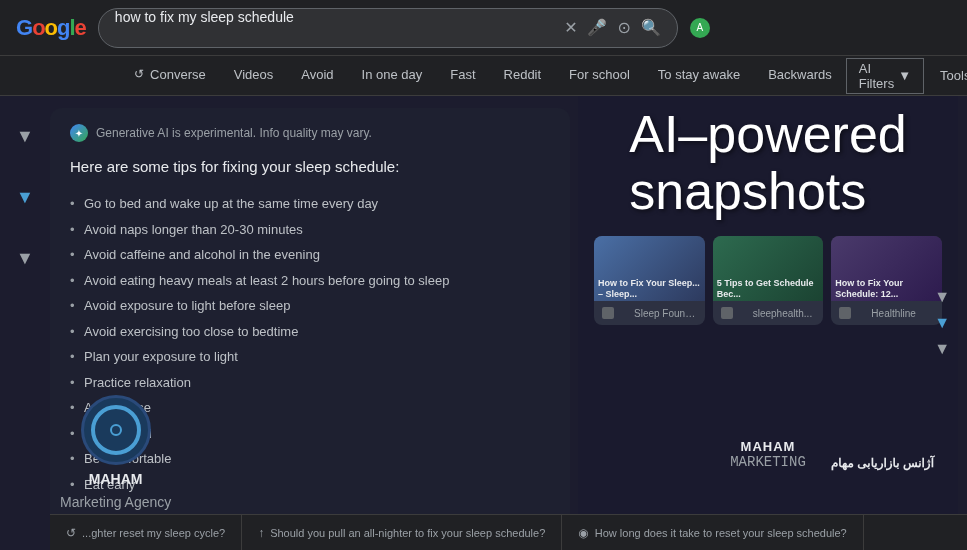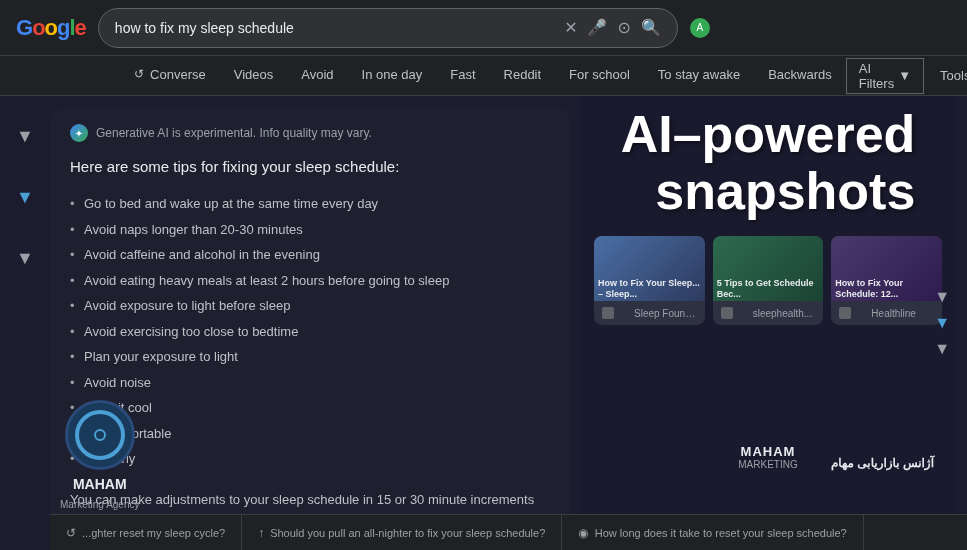--- a/index.html
+++ b/index.html
@@ -50,21 +50,20 @@
     .google-logo span:nth-child(6) { color: #ea4335; }
 
     .search-bar {
       flex: 1;
       max-width: 580px;
       background: #303134;
       border: 1px solid #5f6368;
       border-radius: 24px;
       height: 40px;
       display: flex;
-      align-items: center;
       padding: 0 16px;
       gap: 8px;
     }
 
     .search-input-text {
       color: #e8eaed;
       font-size: 14px;
       flex: 1;
     }
 
@@ -233,23 +232,23 @@
       position: relative;
       display: flex;
       flex-direction: column;
       align-items: center;
       justify-content: flex-start;
       padding-top: 0;
     }
 
     .snapshots-heading {
       font-size: 52px;
-      font-weight: 700;
+      font-weight: 400;
       color: #ffffff;
-      text-align: right;
+      text-align: left;
       line-height: 1.1;
       margin-top: 10px;
       margin-bottom: 16px;
       text-shadow: 2px 2px 4px rgba(0,0,0,0.5);
       padding: 0 20px;
     }
 
     .snapshots-cards {
       display: flex;
       gap: 8px;
@@ -364,21 +363,21 @@
     .watermark-text {
       color: #e8eaed;
       font-size: 14px;
       font-weight: 700;
       text-align: center;
       line-height: 1.2;
     }
 
     .watermark-subtext {
       color: #9aa0a6;
-      font-size: 10px;
+      font-size: 14px;
       text-align: center;
     }
 
     
     .related-questions {
       position: absolute;
       bottom: 0;
       left: 50px;
       right: 0;
       height: 36px;
@@ -520,20 +519,21 @@
       <h2>Here are some tips for fixing your sleep schedule:</h2>
 
       <ul class="ai-list">
         <li>Go to bed and wake up at the same time every day</li>
         <li>Avoid naps longer than 20-30 minutes</li>
         <li>Avoid caffeine and alcohol in the evening</li>
         <li>Avoid eating heavy meals at least 2 hours before going to sleep</li>
         <li>Avoid exposure to light before sleep</li>
         <li>Avoid exercising too close to bedtime</li>
         <li>Plan your exposure to light</li>
+        <li>Practice relaxation</li>
         <li>Avoid noise</li>
         <li>Keep it cool</li>
         <li>Be comfortable</li>
         <li>Eat early</li>
       </ul>
 
       <p class="ai-paragraph">You can make adjustments to your sleep schedule in 15 or 30 minute increments over a series of days. You should feel well-rested when your alarm goes off within 10 days to two weeks.</p>
 
     </div>
 
@@ -571,21 +571,21 @@
           </div>
           <div class="snapshot-card-footer">
             <div class="card-favicon"></div>
             <span class="card-source">Healthline</span>
           </div>
         </div>
       </div>
 
       <div style="position:absolute; bottom: 80px; left: 50%; transform: translateX(-50%); text-align:center; z-index:25;">
         <div style="color:#e8eaed; font-size:13px; font-weight:700; letter-spacing:1px;">MAHAM</div>
-        <div style="color:#9aa0a6; font-size:10px;">MARKETING</div>
+        <div style="color:#9aa0a6; font-size:14px;font-family:Liberation Mono, monospace;">MARKETING</div>
       </div>
 
       <div style="position:absolute; bottom:80px; right: 24px; color:#e8eaed; font-size:12px; font-weight:700; direction:rtl; z-index:25;">آژانس بازاریابی مهام</div>
 
       <div style="position:absolute; right:8px; top:50%; transform:translateY(-50%); display:flex; flex-direction:column; gap:8px;">
         <span style="color:#9aa0a6; font-size:16px; cursor:pointer;">▼</span>
         <span style="color:#4a9fd4; font-size:16px; cursor:pointer;">▼</span>
         <span style="color:#9aa0a6; font-size:16px; cursor:pointer;">▼</span>
       </div>
     </div>

